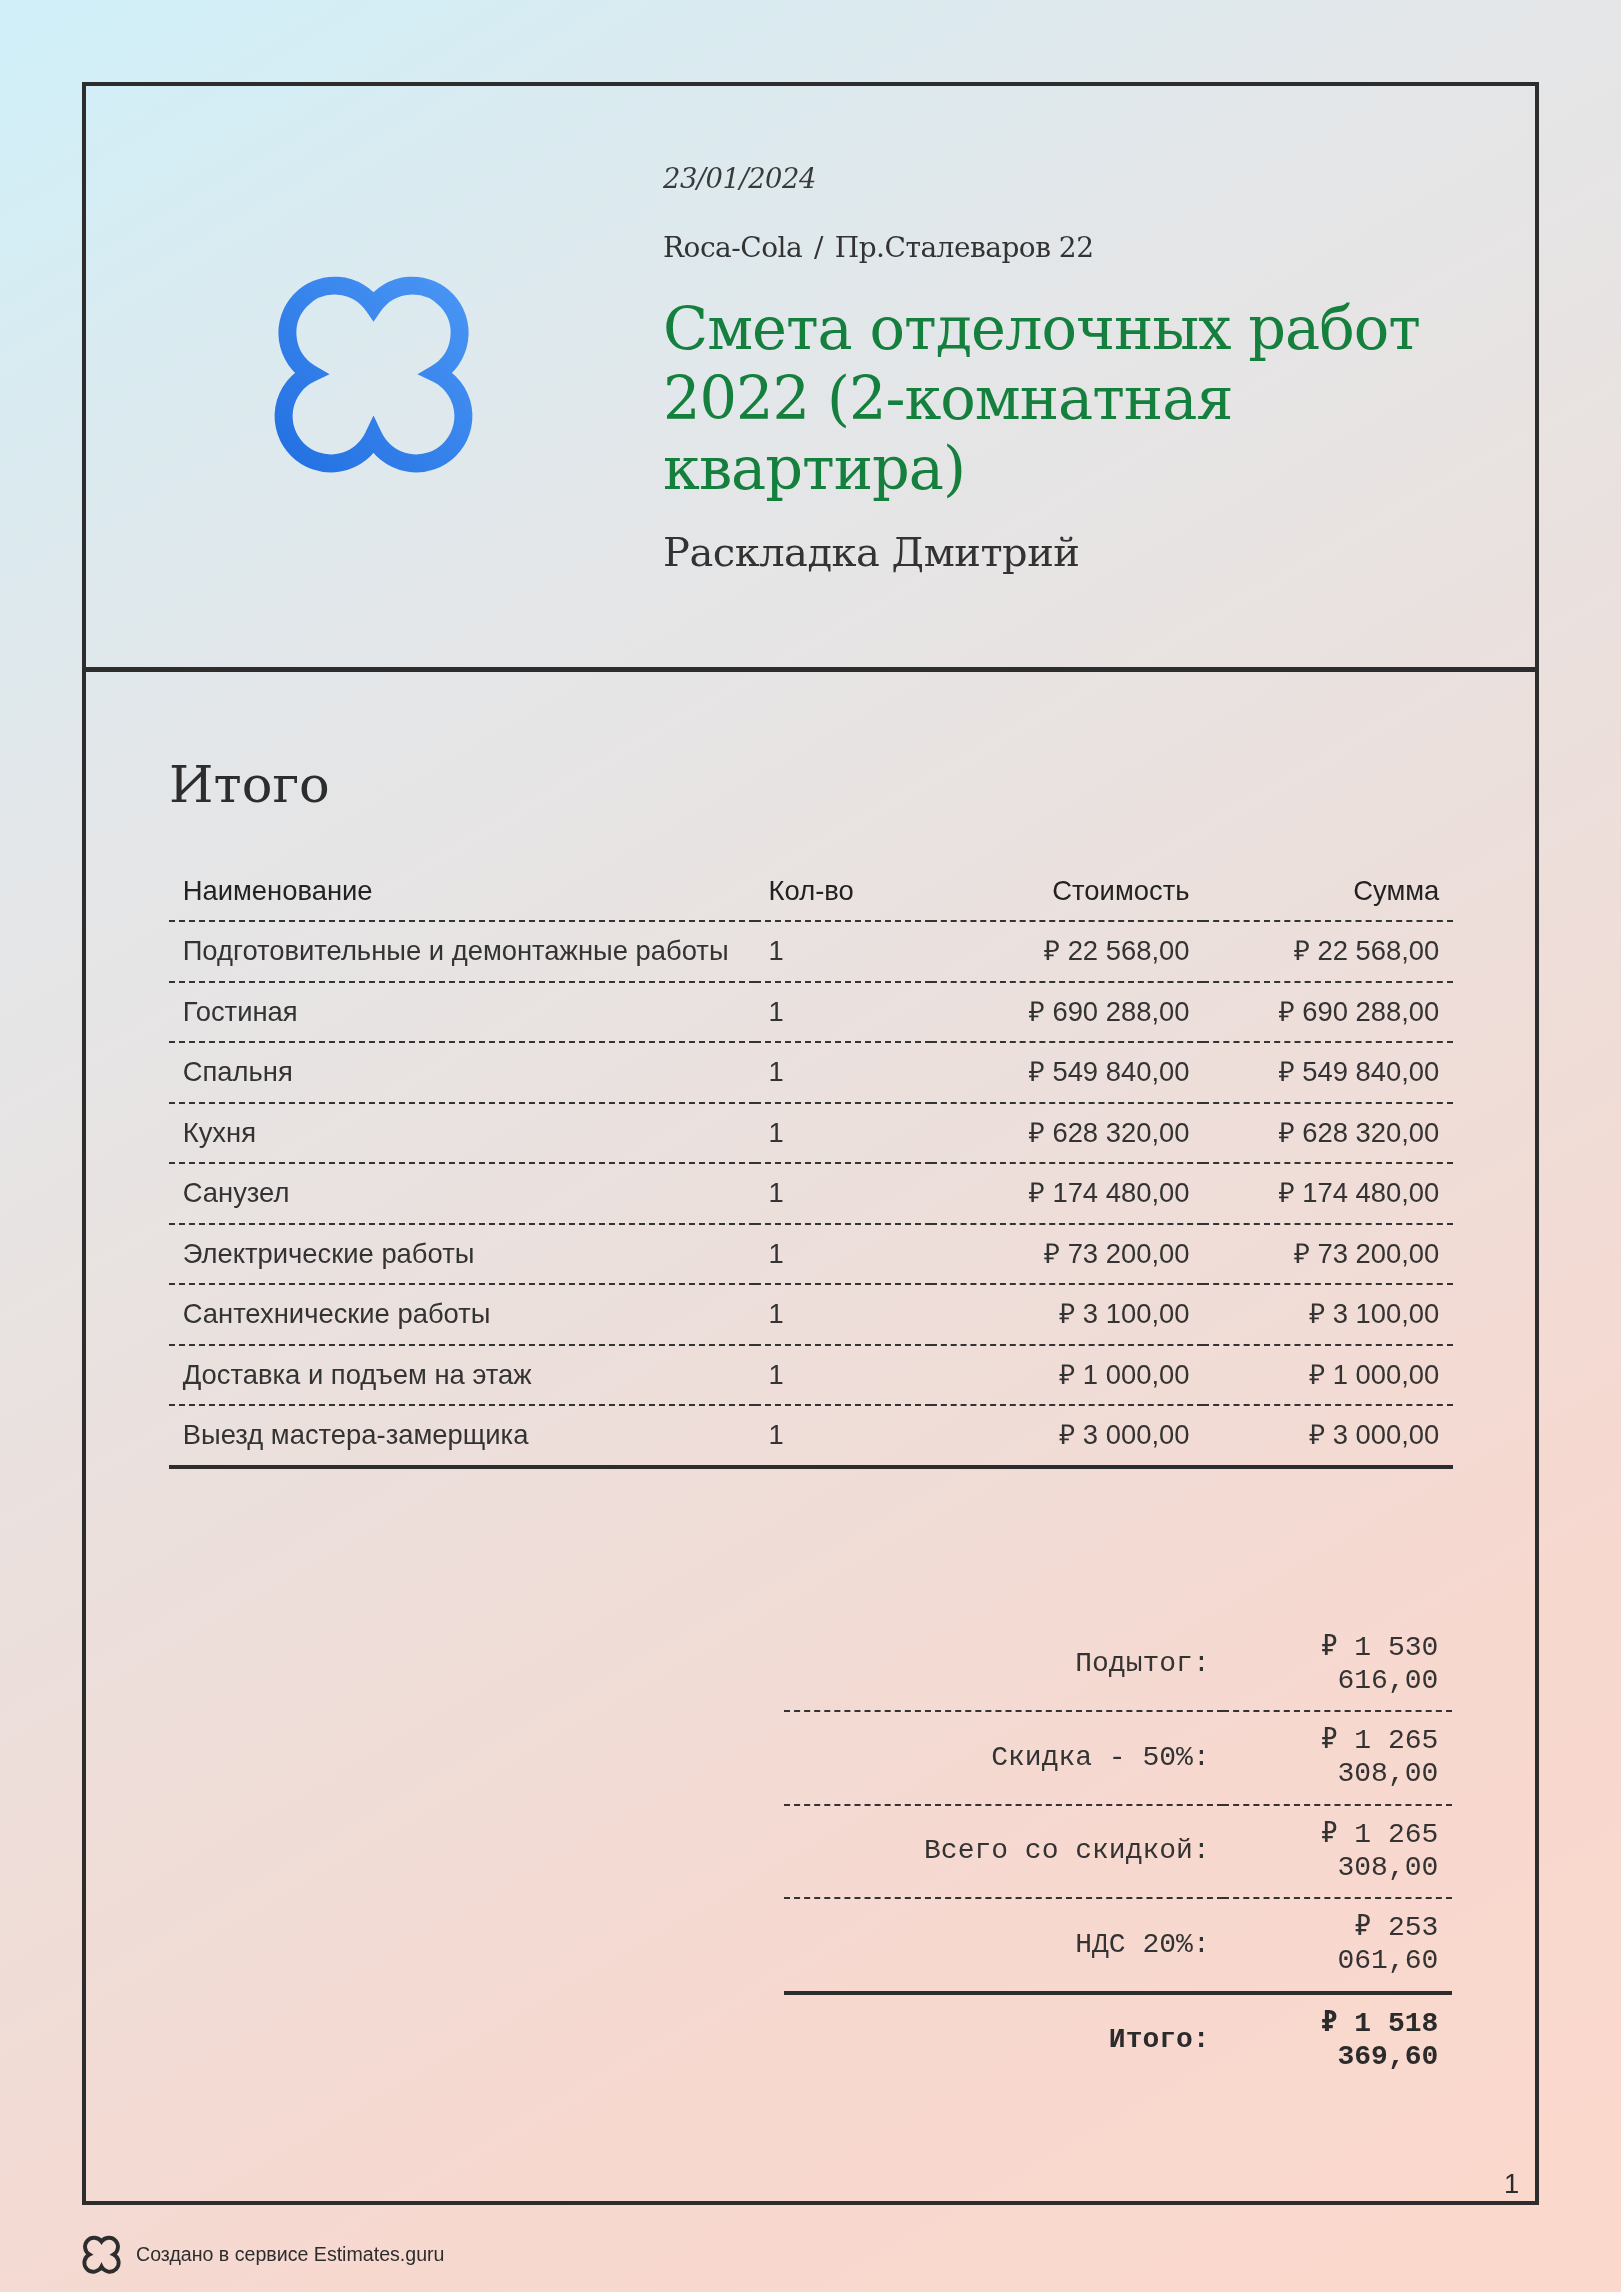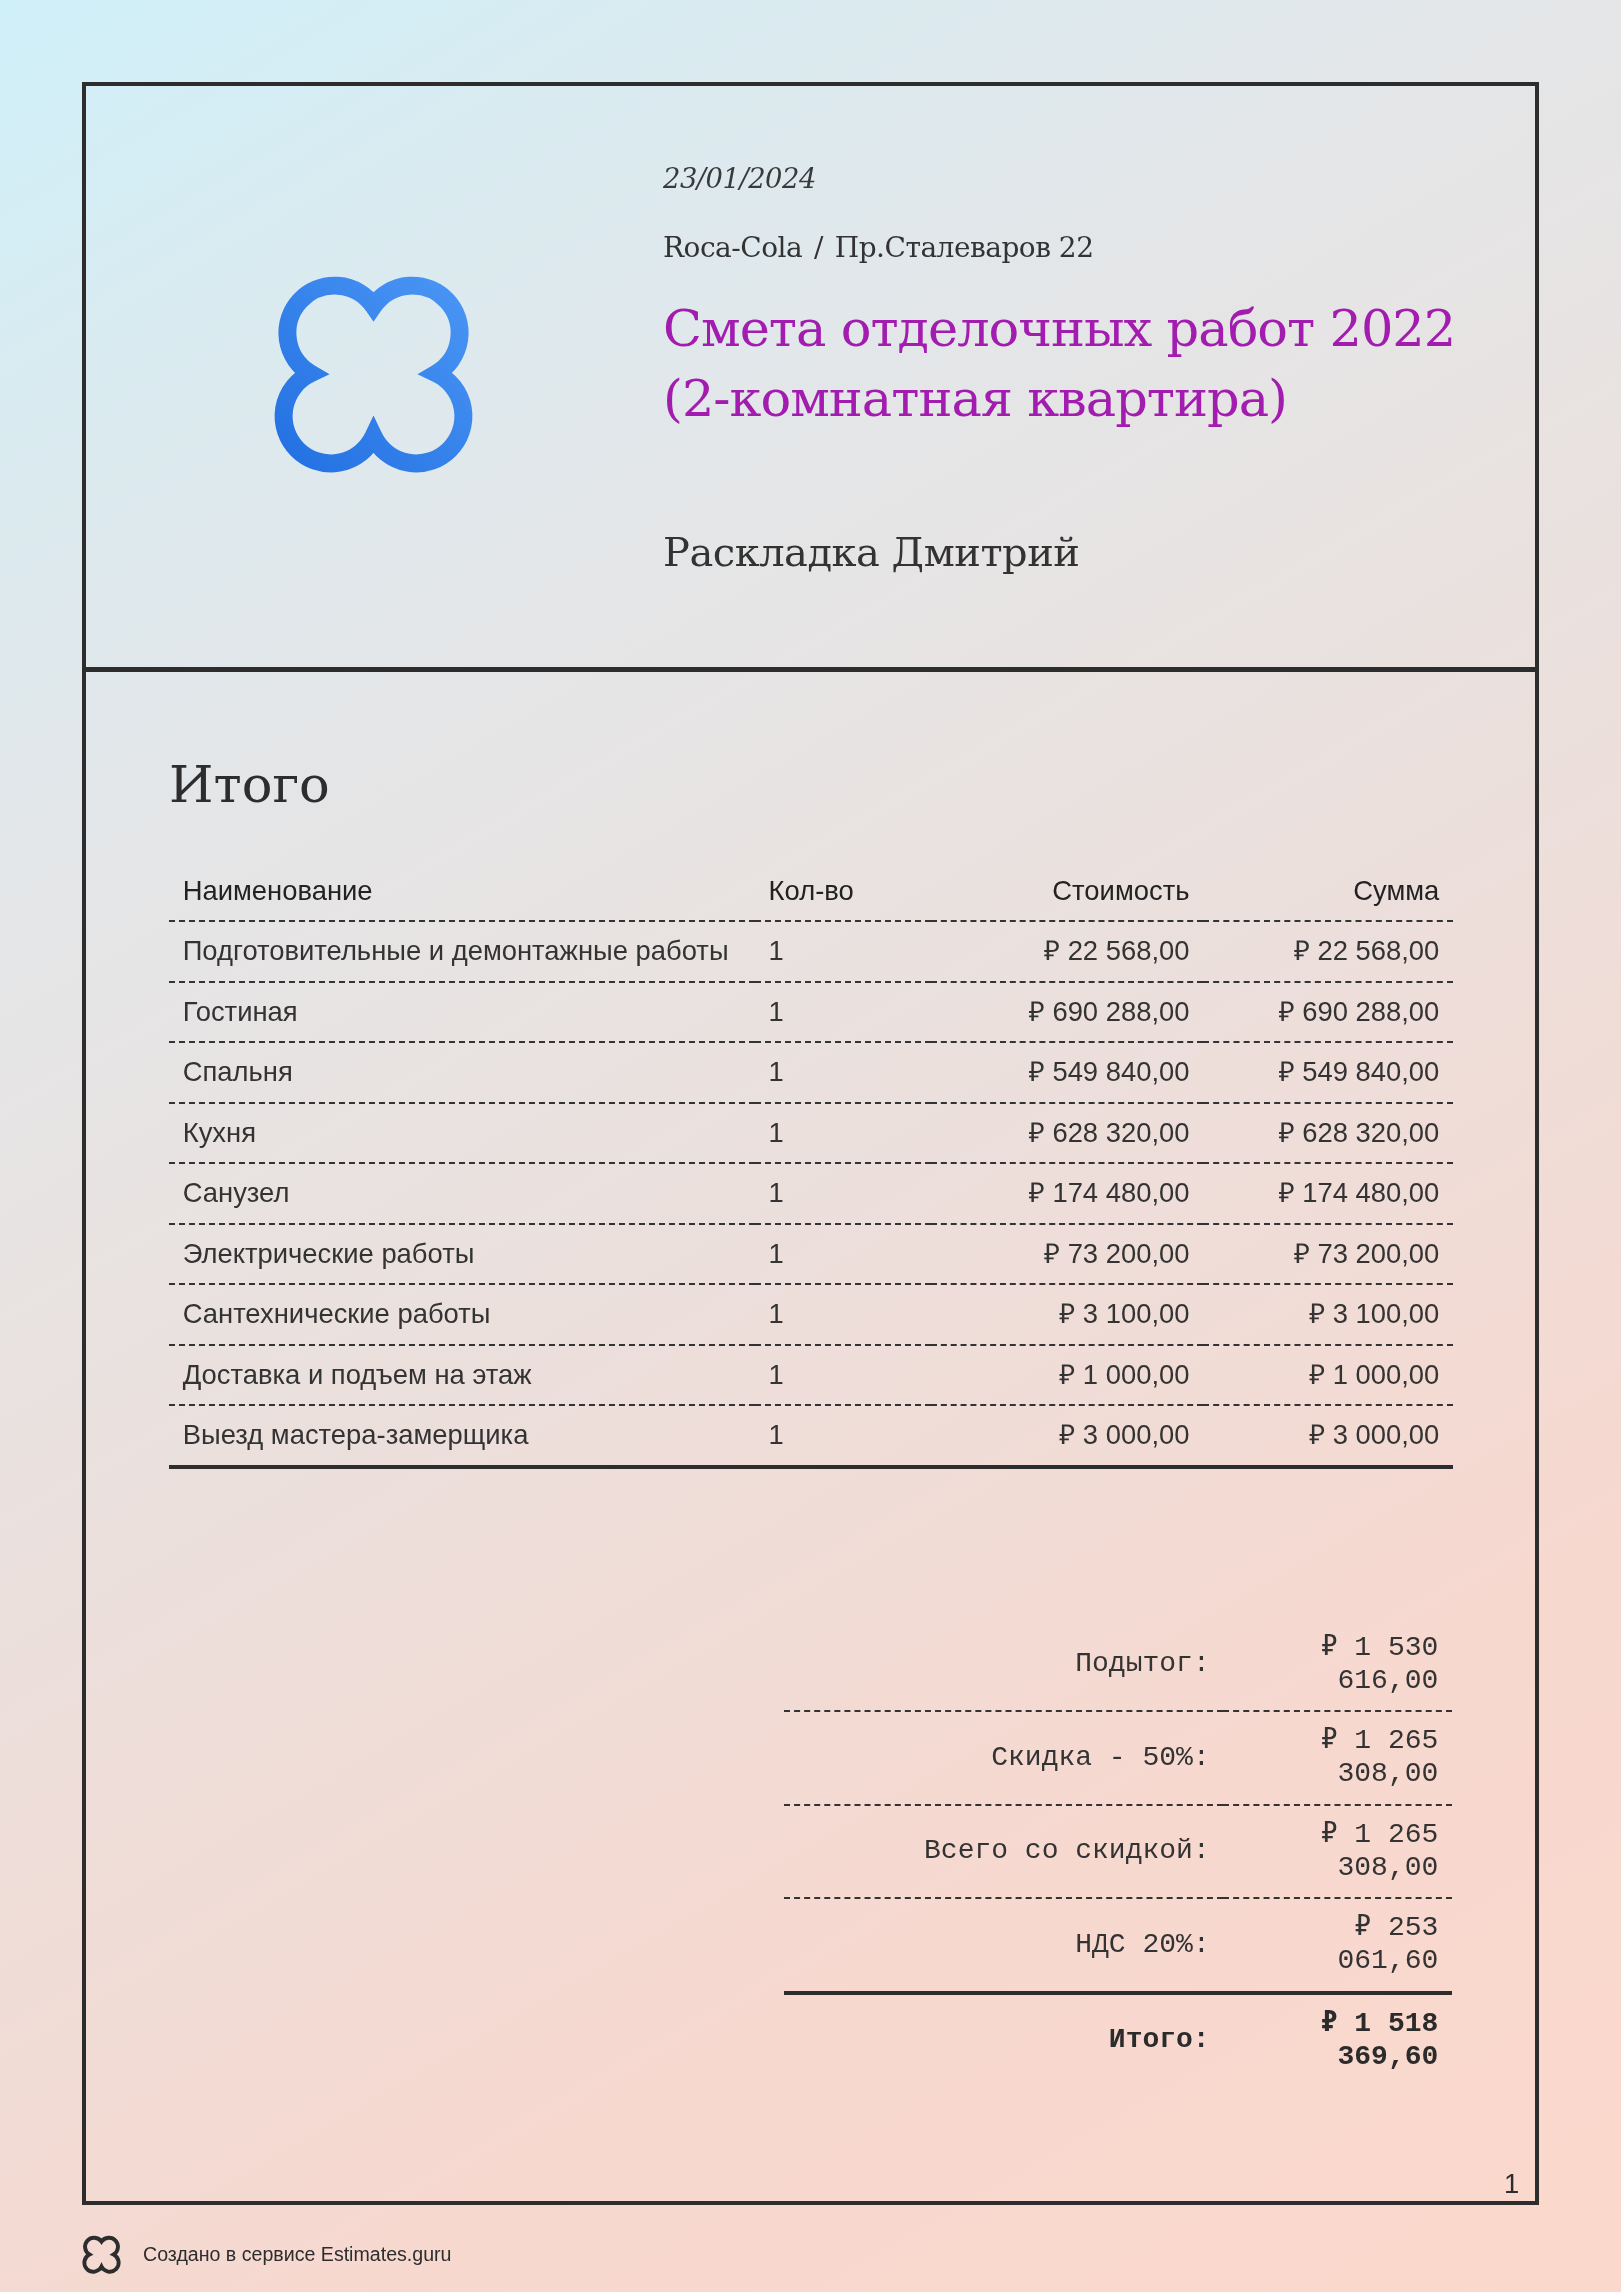--- a/index.html
+++ b/index.html
@@ -25,21 +25,21 @@
     letter-spacing: -0.5px;
   }
   .hdr-client {
     position: absolute; left: 663px; top: 231px;
     font-family: "DejaVu Serif", serif; font-size: 28px; color: #333;
     letter-spacing: -0.5px;
   }
   .hdr-client .sep { margin: 0 11.8px; }
   .hdr-title {
     position: absolute; left: 663px; top: 294px; width: 863px;
-    font-family: "DejaVu Serif", serif; font-size: 51px; line-height: 70px; color: #a21caf;
+    font-family: "DejaVu Serif", serif; font-size: 59px; line-height: 70px; color: #15803d;
     letter-spacing: -1px;
   }
   .hdr-author {
     position: absolute; left: 663px; top: 529px;
     font-family: "DejaVu Serif", serif; font-size: 40px; color: #333;
     letter-spacing: -0.5px;
   }
   .section-title {
     position: absolute; left: 169px; top: 755px;
     font-family: "DejaVu Serif", serif; font-size: 51px; color: #2d2d2d;
@@ -68,21 +68,21 @@
     font-family: Liberation Mono, monospace; font-size: 28px; color: #333;
   }
   table.summary td { padding: 11.8px 13.7px 13.7px 13.7px; text-align: right; border-bottom: 2.9px dashed #333; line-height: 33px; }
   table.summary td.lbl { width: 412px; }
   table.summary tr.vat td { border-bottom: 4.9px solid #2d2d2d; }
   table.summary tr.total td { border-bottom: none; font-weight: bold; color: #2b2b2b; }
   .page-num {
     position: absolute; left: 1504px; top: 2168px; font-family: "Liberation Sans", sans-serif; font-size: 27.4px; color: #2d2d2d;
   }
   .footer {
-    position: absolute; left: 80px; top: 2233px; display: flex; align-items: center; gap: 20px;
+    position: absolute; left: 80px; top: 2233px; display: flex; align-items: center; gap: 13px;
   }
   .footer svg { width: 43px; height: 43px; }
   .footer-text { font-family: "Liberation Sans", sans-serif; font-size: 19.6px; color: #2d2d2d; }
 </style>
 </head>
 <body>
 
 <div class="frame"></div>
 <div class="header-divider"></div>
 

